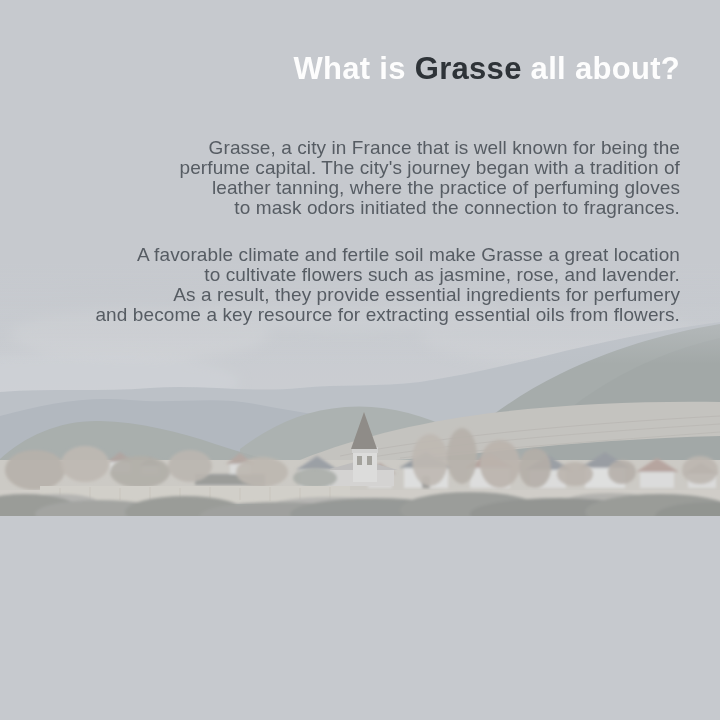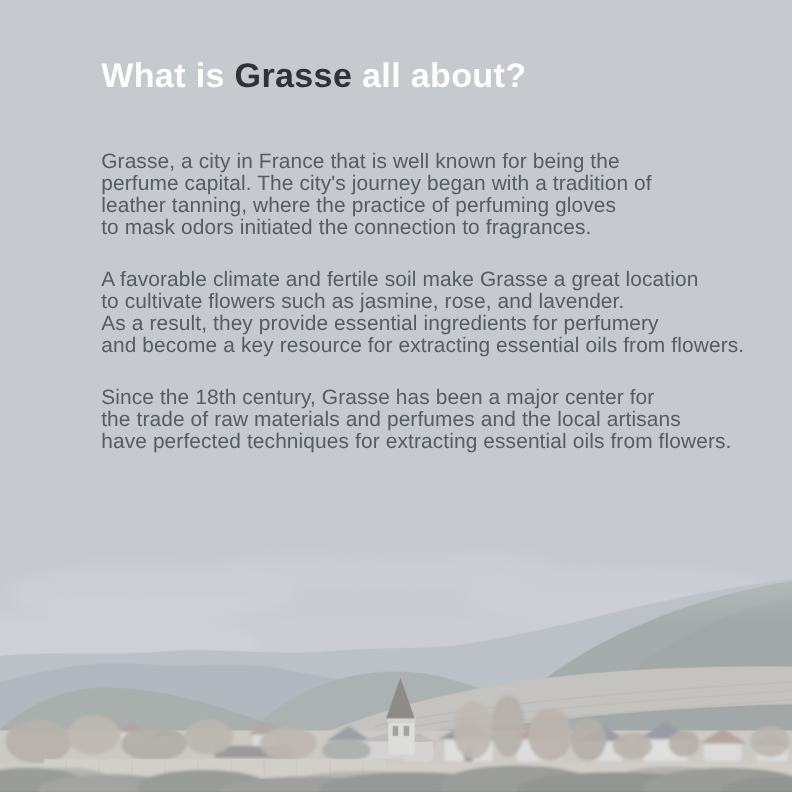--- a/index.html
+++ b/index.html
@@ -4,22 +4,23 @@
 <style>
   html, body { margin: 0; padding: 0; }
   body {
     width: 720px; height: 720px;
     background: var(--background, #c6c9ce);
     font-family: "Liberation Sans", sans-serif;
     overflow: hidden;
   }
   .slide {
     position: relative;
-    width: 720px; height: 720px;
+    width: 720px; height: 516px;
     overflow: hidden;
+    text-align: right;
   }
   .content {
     position: absolute;
     left: 92px; top: 50px; right: 40px;
     z-index: 2;
   }
   h1.title {
     margin: 0 0 50px 0;
     font-size: 31px;
     line-height: 38px;
@@ -55,23 +56,20 @@
 
     <div class="body-text">
       <p>Grasse, a city in France that is well known for being the
 perfume capital. The city's journey began with a tradition of
 leather tanning, where the practice of perfuming gloves
 to mask odors initiated the connection to fragrances.</p>
       <p>A favorable climate and fertile soil make Grasse a great location
 to cultivate flowers such as jasmine, rose, and lavender.
 As a result, they provide essential ingredients for perfumery
 and become a key resource for extracting essential oils from flowers.</p>
-      <p>Since the 18th century, Grasse has been a major center for
-the trade of raw materials and perfumes and the local artisans
-have perfected techniques for extracting essential oils from flowers.</p>
     </div>
   </div>
 
   <div class="landscape">
     <svg width="720" height="252" viewBox="0 0 720 252" xmlns="http://www.w3.org/2000/svg">
       <defs>
         <linearGradient id="sky" x1="0" y1="0" x2="0" y2="1">
           <stop offset="0" stop-color="#c6c9ce"></stop>
           <stop offset="0.55" stop-color="#cccdd1"></stop>
           <stop offset="1" stop-color="#d3d3d4"></stop>

